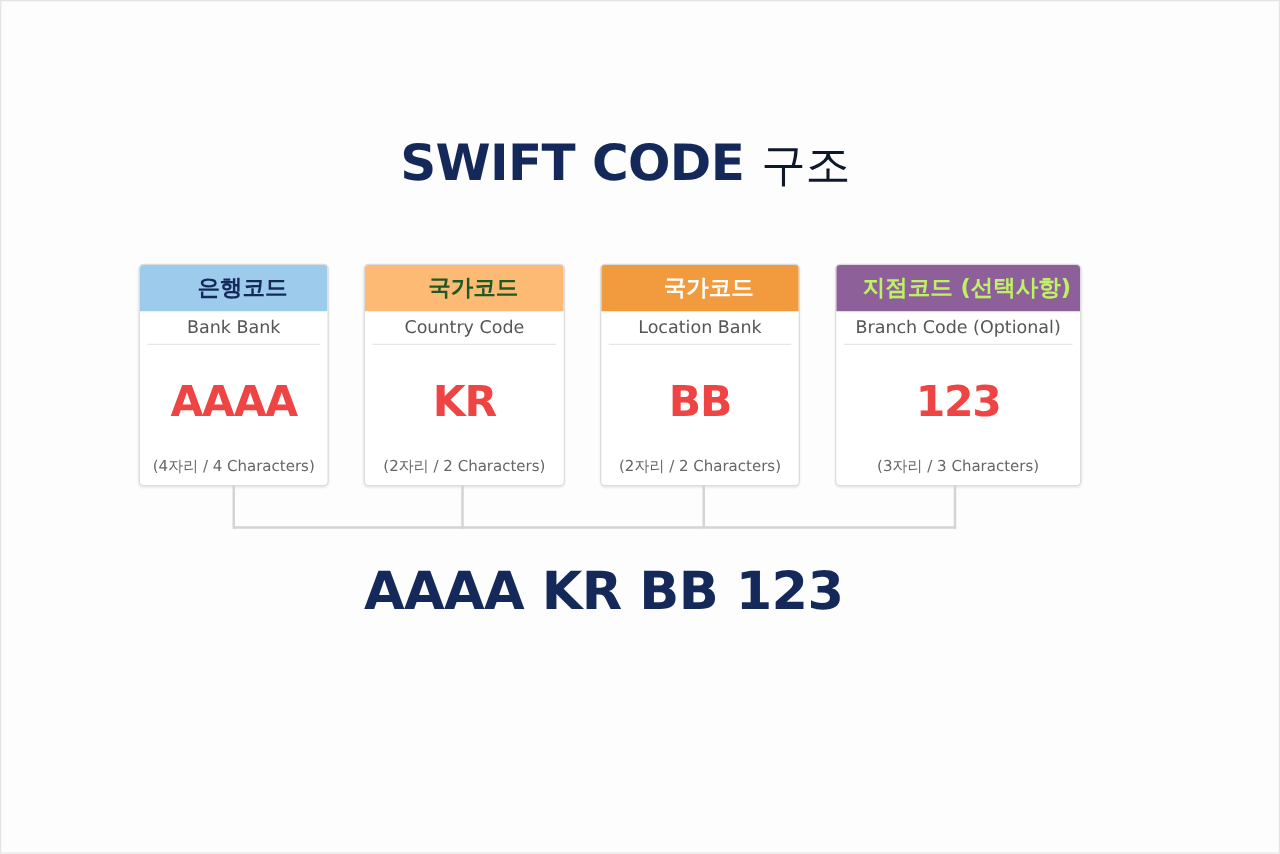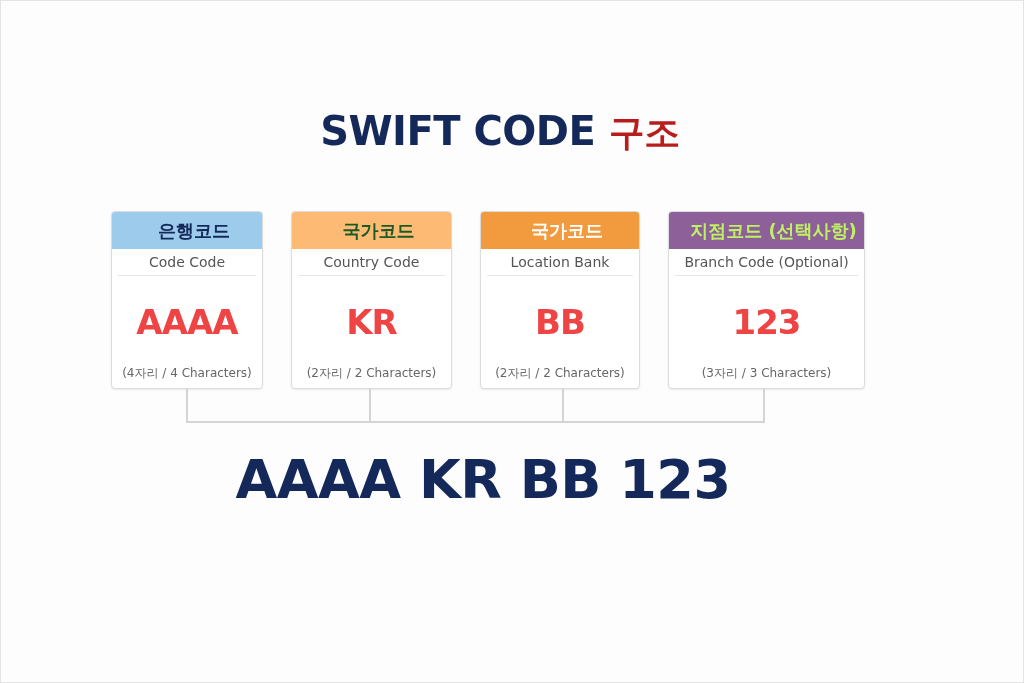--- a/index.html
+++ b/index.html
@@ -12,21 +12,21 @@
   }
   .frame {
     position: absolute; left: 0; top: 0; width: 1022px; height: 681px;
     border: 1px solid #e4e4e4;
   }
   .title {
     position: absolute; left: 0; width: 1000px; top: 108px;
     text-align: center; font-size: 40px; font-weight: bold;
     color: #14295a; letter-spacing: -0.5px;
   }
-  .title .sub { color: #b91c1c; font-weight: bold; font-size: 36px; text-align: center; }
+  .title .sub { color: #0f172a; font-weight: normal; font-size: 36px; text-align: center; }
   .card {
     position: absolute; top: 211px; height: 176px;
     background: #ffffff;
     border: 1px solid #dcdcdc;
     border-radius: 4px;
     box-shadow: 0 1px 2px rgba(0,0,0,0.08);
     overflow: hidden;
   }
   .card-head {
     height: 37px; line-height: 37px; text-align: center;
@@ -42,37 +42,37 @@
     color: #ef4444; margin-top: 24px; height: 44px; line-height: 44px;
     letter-spacing: -1px;
   }
   .card-len {
     text-align: center; font-size: 12px; color: #666; margin-top: 21px;
   }
   .vline { position: absolute; width: 2px; background: #d4d4d4; top: 388px; height: 35px; }
   .hline { position: absolute; height: 2px; background: #d4d4d4; top: 421px; left: 187px; width: 578px; }
   .result {
     position: absolute; left: 0; width: 966px; top: 448px;
-    text-align: center; font-size: 54px; font-weight: bold;
+    text-align: center; font-size: 42px; font-weight: bold;
     color: #14295a; letter-spacing: -0.5px;
   }
 </style>
 </head>
 <body>
 
 <div class="frame"></div>
 
 <div class="title">
   <span>SWIFT CODE</span>
   <span class="sub">구조</span>
 </div>
 
 <div class="card" style="left:111px; width:150px;">
   <div class="card-head" style="background:#9ccbec; color:#14295a;">은행코드</div>
-  <div class="card-en">Code Code</div>
+  <div class="card-en">Bank Bank</div>
   <div class="card-code">AAAA</div>
   <div class="card-len">(4자리 / 4 Characters)</div>
 </div>
 
 <div class="card" style="left:291px; width:159px;">
   <div class="card-head" style="background:#fdba74; color:#1c5a25;">국가코드</div>
   <div class="card-en">Country Code</div>
   <div class="card-code">KR</div>
   <div class="card-len">(2자리 / 2 Characters)</div>
 </div>

